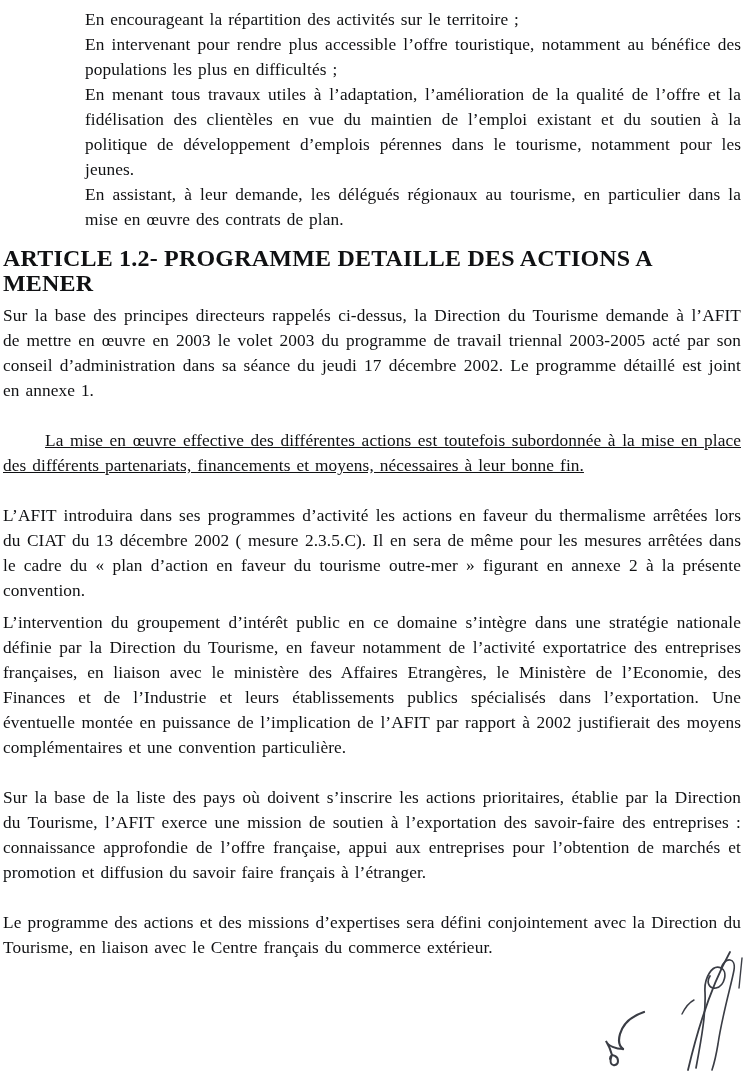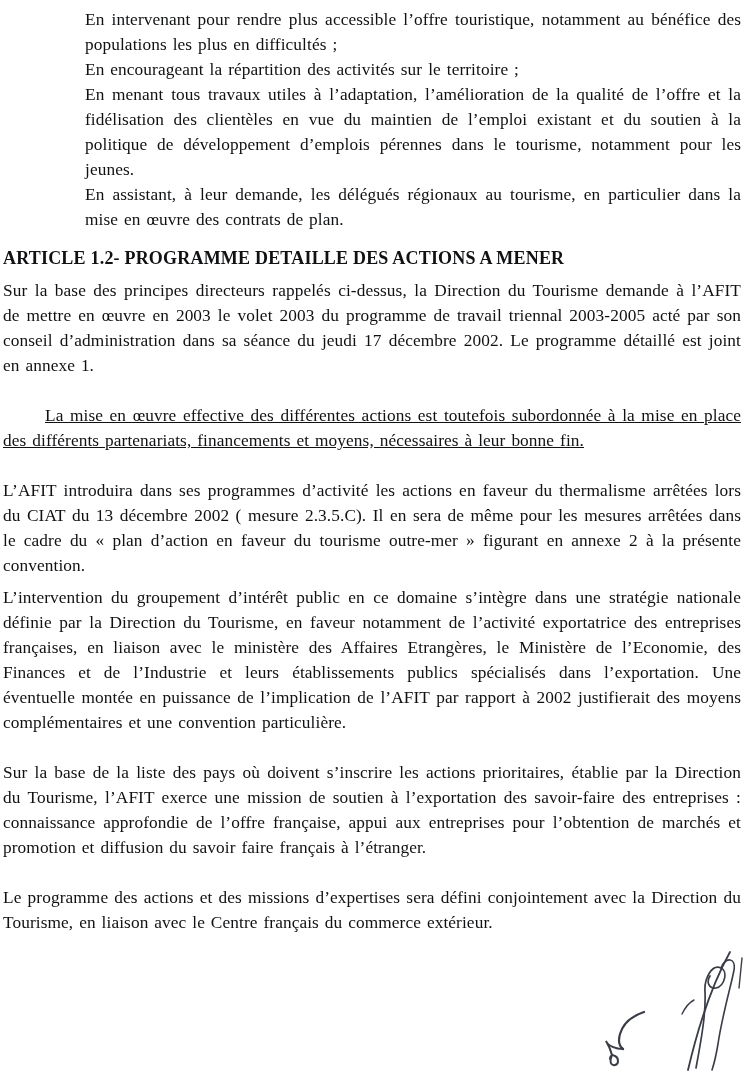--- a/index.html
+++ b/index.html
@@ -20,42 +20,42 @@
     margin: 0;
     font-size: 17.3px;
     line-height: 25px;
     text-align: justify;
     letter-spacing: 0.1px;
     word-spacing: 1.5px;
   }
   .missions { margin-left: 82px; }
   .article-heading {
     margin: 0;
-    font-size: 18px;
+    font-size: 24px;
     line-height: 25px;
     font-weight: bold;
     letter-spacing: 0.2px;
   }
   .mt-sm { margin-top: 14px; }
   .mt-md { margin-top: 7px; }
   .mt-lg { margin-top: 25px; }
   .first-indent { text-indent: 42px; text-decoration: underline; }
   .mark {
     position: absolute;
   }
   .mark svg { display: block; }
 </style>
 </head>
 <body>
 
 <div class="page">
 
   <div class="missions">
+    <p class="list-item">En encourageant la répartition des activités sur le territoire ;</p>
     <p class="list-item">En intervenant pour rendre plus accessible l’offre touristique, notamment au bénéfice des populations les plus en difficultés ;</p>
-    <p class="list-item">En encourageant la répartition des activités sur le territoire ;</p>
     <p class="list-item">En menant tous travaux utiles à l’adaptation, l’amélioration de la qualité de l’offre et la fidélisation des clientèles en vue du maintien de l’emploi existant et du soutien à la politique de développement d’emplois pérennes dans le tourisme, notamment pour les jeunes.</p>
     <p class="list-item">En assistant, à leur demande, les délégués régionaux au tourisme, en particulier dans la mise en œuvre des contrats de plan.</p>
   </div>
 
   <h2 class="article-heading mt-sm">ARTICLE 1.2- PROGRAMME DETAILLE DES ACTIONS A MENER</h2>
 
   <p class="para mt-md">Sur la base des principes directeurs rappelés ci-dessus, la Direction du Tourisme demande à l’AFIT de mettre en œuvre en 2003 le volet 2003 du programme de travail triennal 2003-2005 acté par son conseil d’administration dans sa séance du jeudi 17 décembre 2002. Le programme détaillé est joint en annexe 1.</p>
   <p class="para mt-lg first-indent">La mise en œuvre effective des différentes actions est toutefois subordonnée à la mise en place des différents partenariats, financements et moyens, nécessaires à leur bonne fin.</p>
   <p class="para mt-lg">L’AFIT introduira dans ses programmes d’activité les actions en faveur du thermalisme arrêtées lors du CIAT du 13 décembre 2002 ( mesure 2.3.5.C). Il en sera de même pour les mesures arrêtées dans le cadre du « plan d’action en faveur du tourisme outre-mer »  figurant en annexe 2  à la présente convention.</p>
 

